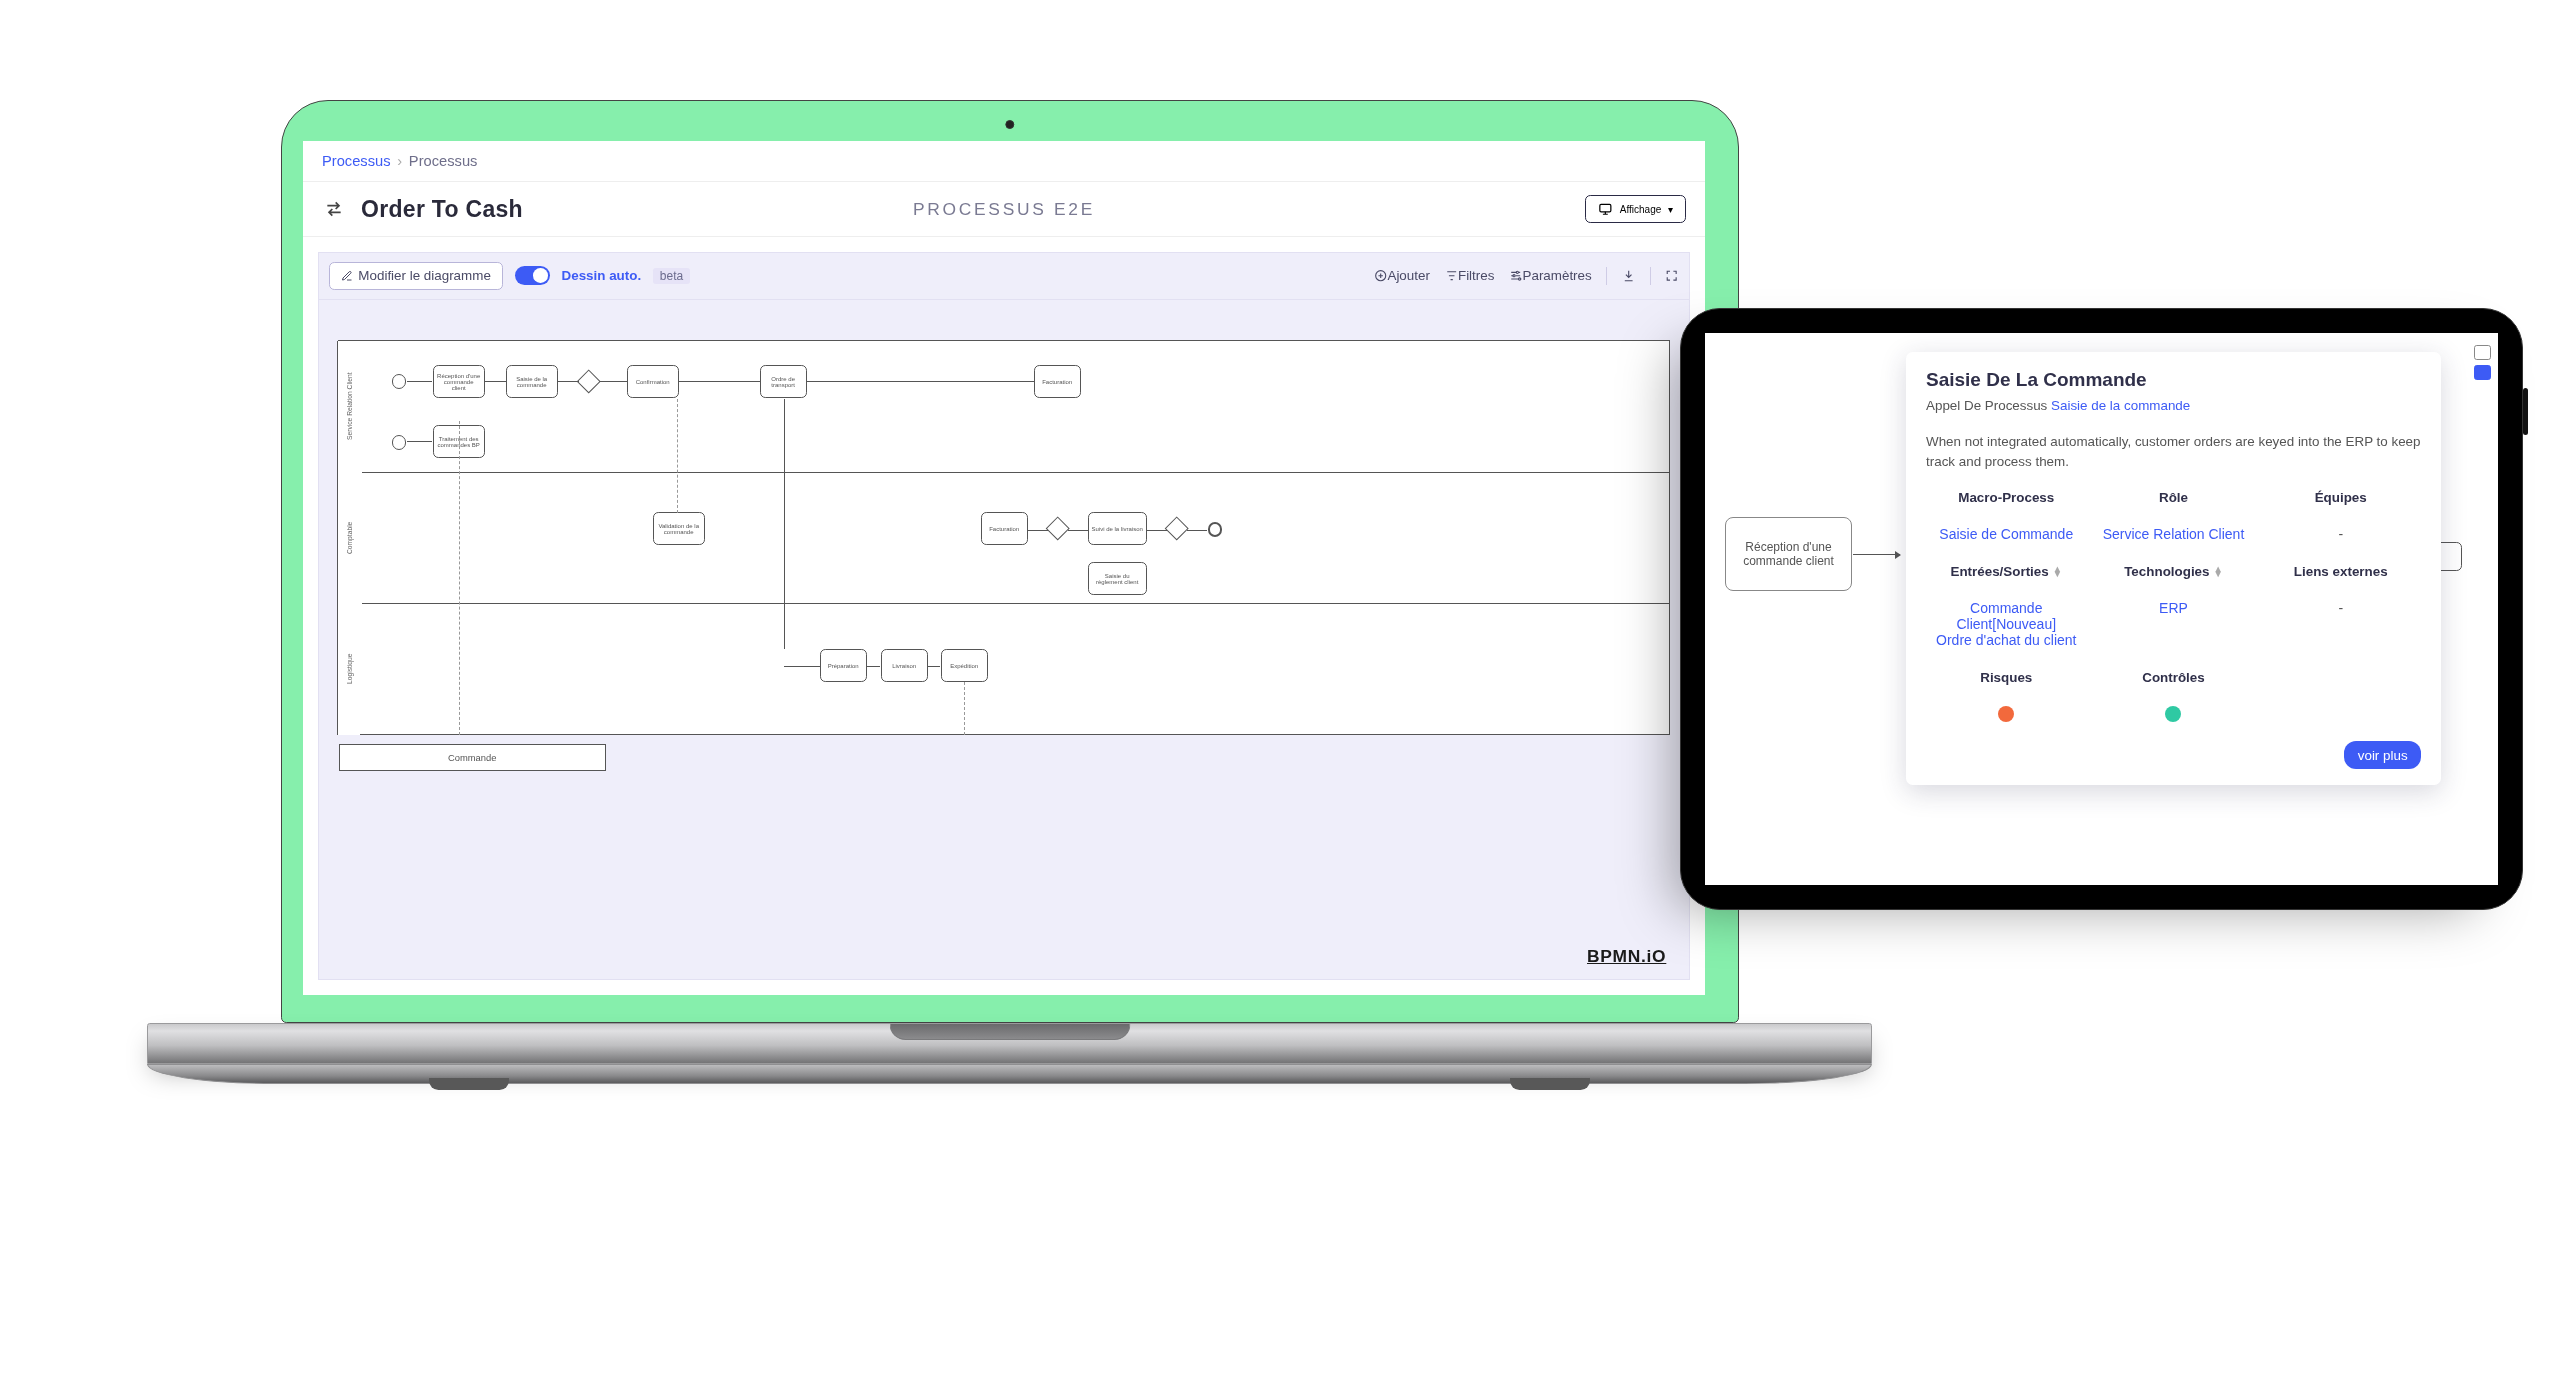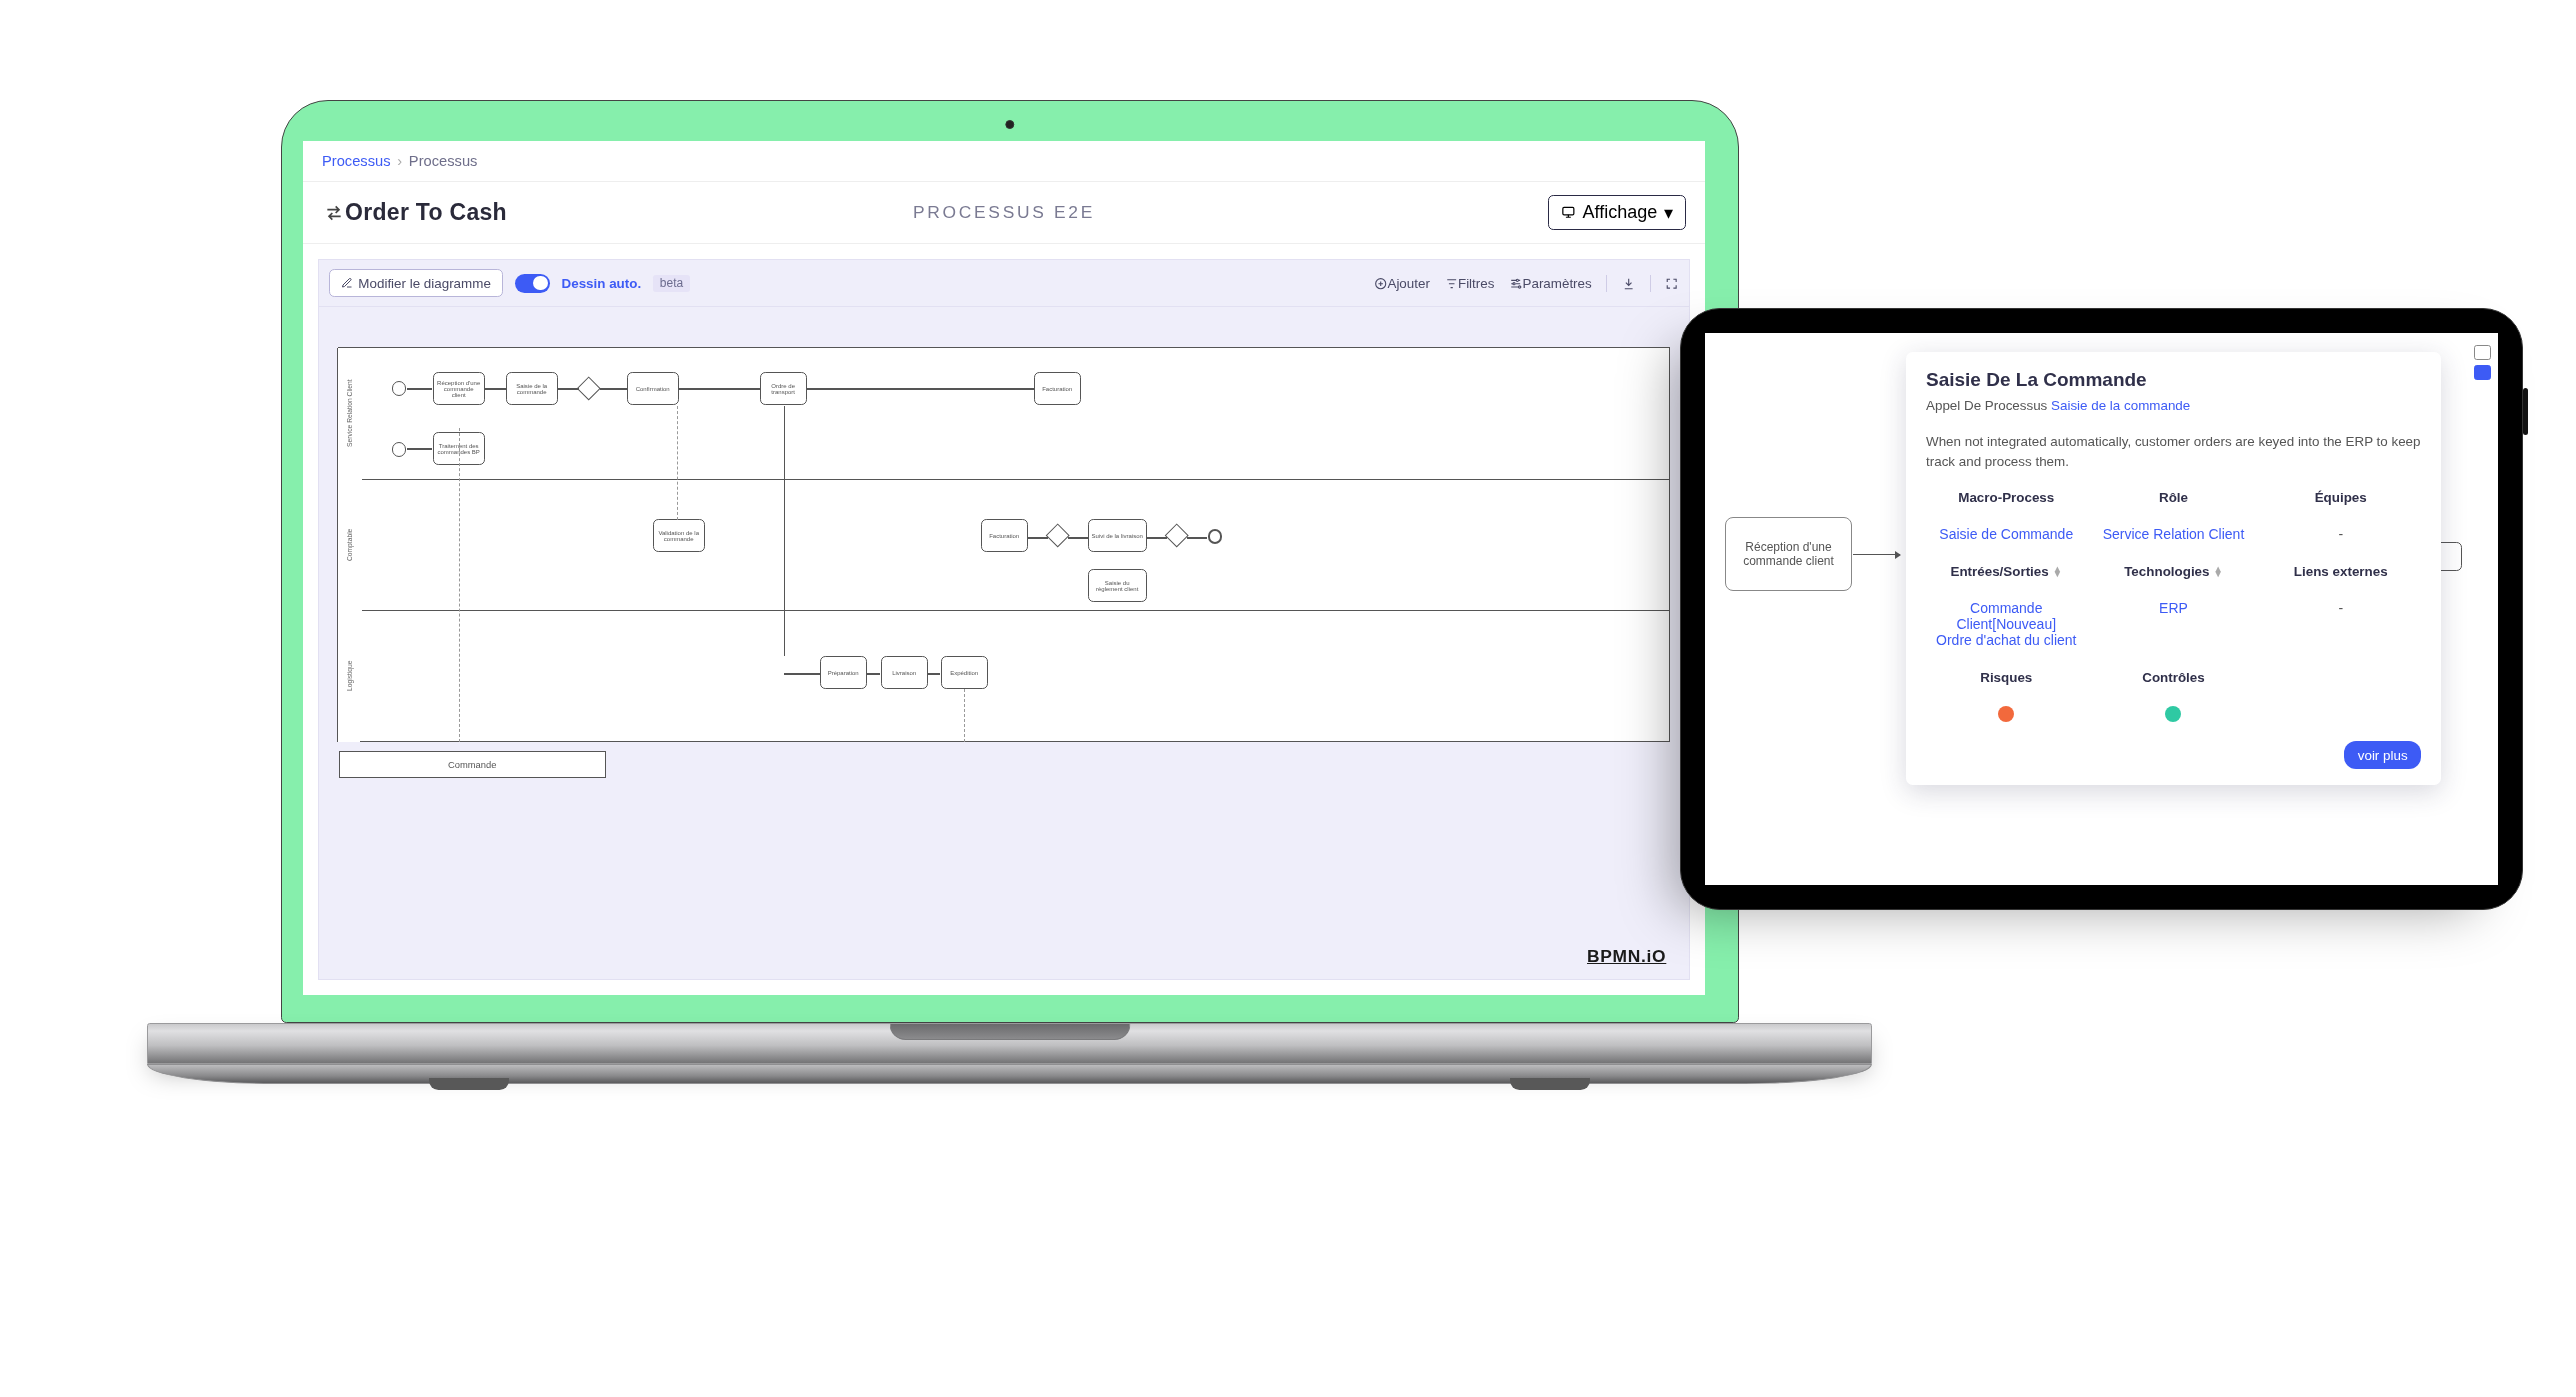--- a/index.html
+++ b/index.html
@@ -102,20 +102,21 @@
     gap:6.7px;
     border-bottom: 0.7px solid #eee;
   }
   .breadcrumb a{ color:#3d5bf5; text-decoration:none;}
   .breadcrumb .chevron{ color:#aaa; }
 
   .titlebar {
     display:flex;
     align-items:center;
     padding: 13.4px 19px;
+    gap:16px;
     border-bottom: 0.7px solid #eee;
   }
   .titlebar .swap-icon {
     display:inline-flex;
     width:23px;height:23px;
     align-items:center;justify-content:center;
     color:#444;
   }
   .titlebar h1 {
     font-size: 23px;
@@ -135,21 +136,21 @@
     transform:translateX(-50%);
   }
   .titlebar .display-btn{
     margin-left:auto;
     border:1.3px solid #2a2a45;
     border-radius:5.3px;
     padding:5.3px 12px;
     display:flex;
     align-items:center;
     gap:6.7px;
-    font-size:18px;
+    font-size:10px;
     cursor:pointer;
     background:#fff;
   }
   .titlebar { position:relative; }
 
   .canvas-wrap{
     flex:1;
     padding: 14.7px;
   }
   .canvas{

